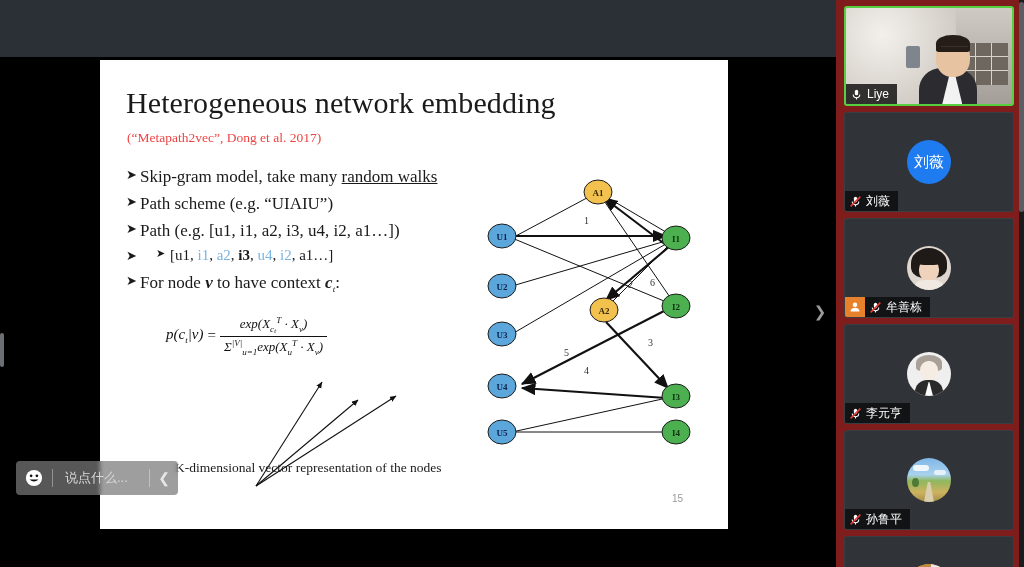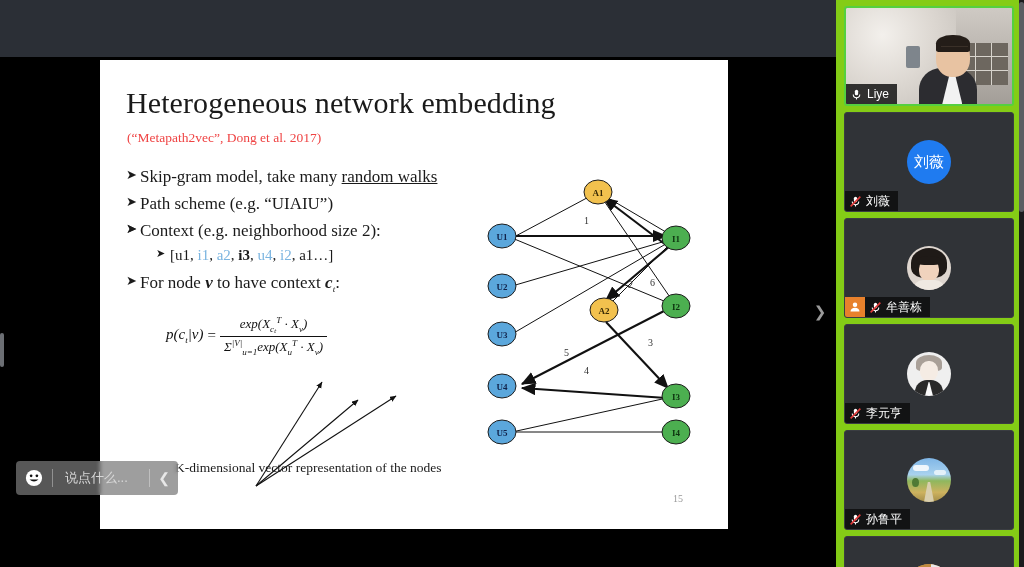--- a/index.html
+++ b/index.html
@@ -79,21 +79,21 @@
   
   .fml-arrows { position:absolute; left:150px; top:300px; width:200px; height:130px; }
 
   .caption {
     position:absolute; left:75px; top:400px;
     font-family:"Liberation Serif", serif; font-size:13.5px; color:#1a1a1a;
     white-space:nowrap;
   }
   .pagenum {
     position:absolute; right:45px; bottom:25px;
-    font-family:Liberation Serif, serif; font-size:10px; color:#999;
+    font-family:Liberation Sans, sans-serif; font-size:10px; color:#999;
   }
 
   
   .diagram { position:absolute; left:380px; top:110px; width:240px; height:290px; }
 
   
   .chatbar {
     position:absolute; left:16px; bottom:72px;
     display:flex; align-items:center; height:34px;
     background:rgba(120,120,120,.72); border-radius:4px; overflow:hidden;
@@ -116,21 +116,21 @@
   
   .panel-toggle {
     position:absolute; right:6px; top:50%; transform:translateY(-50%);
     width:20px; height:34px; display:flex; align-items:center; justify-content:center;
     color:#9a9a9a; font-size:15px;
   }
 
   
   .sidebar {
     position:absolute; right:0; top:0; width:188px; height:567px;
-    background:#84cc16; padding:6px 10px 0 8px;
+    background:#7f1d1d; padding:6px 10px 0 8px;
     display:flex; flex-direction:column; gap:6px; overflow:hidden;
   }
   .tile {
     position:relative; width:170px; height:100px; flex:0 0 auto;
     background:#303337; border:1px solid #3a3d42; border-radius:3px;
     overflow:hidden;
   }
   .tile.active { border:2px solid #55d03f; }
   .tile-video { position:absolute; inset:0; }
 
@@ -281,25 +281,25 @@
 
           <div class="bullet">
             <span class="arw">➤</span><span>Skip-gram model, take many </span><u>random walks</u>
           </div>
 
           <div class="bullet">
             <span class="arw">➤</span><span>Path scheme (e.g. “UIAIU”)</span>
           </div>
 
           <div class="bullet">
+            <span class="arw">➤</span><span>Path (e.g. [u1, i1, a2, i3, u4, i2, a1…])</span>
+          </div>
+
+          <div class="bullet">
             <span class="arw">➤</span>
-          </div>
-
-          <div class="bullet">
-            <span class="arw">➤</span><span>Context (e.g. neighborhood size 2):</span>
           </div>
 
           <div class="sub-bullet">
             <span class="arw">➤</span><span>[</span><span>u1</span>, <span class="tok-blue">i1</span>, <span class="tok-blue">a2</span>, <span class="tok-bold">i3</span>, <span class="tok-blue">u4</span>, <span class="tok-blue">i2</span>, <span>a1…</span><span>]</span>
           </div>
 
           <div class="bullet">
             <span class="arw">➤</span><span>For node </span><span class="ital tok-bold">v</span><span> to have context </span><span class="ital tok-bold">c</span><span class="sub ital">t</span><span>:</span>
           </div>
 

